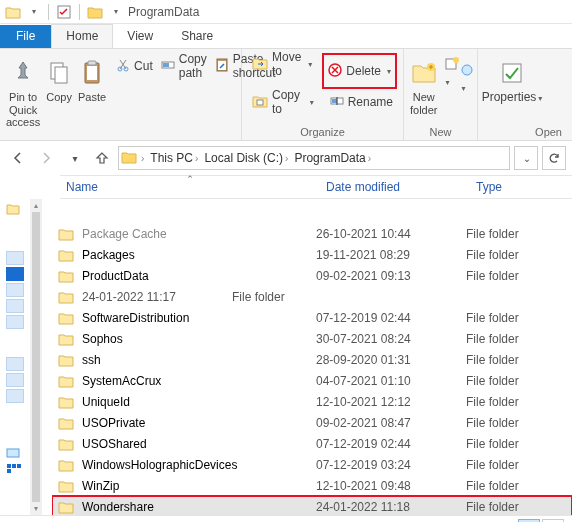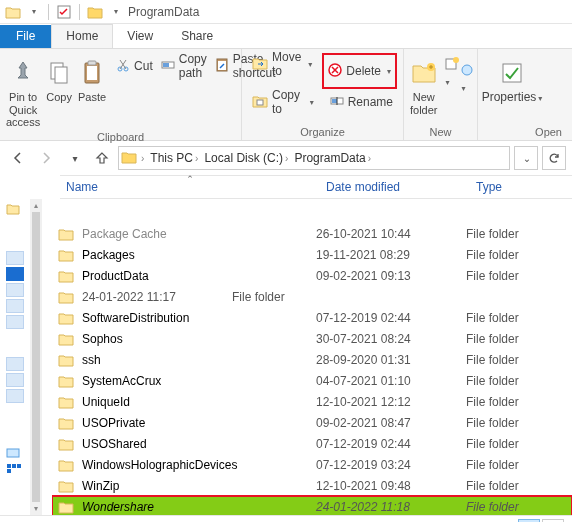--- a/index.html
+++ b/index.html
@@ -47,21 +47,21 @@
 
 .filearea { display: flex; height: 316px; }
 .nav-strip { width: 30px; display: flex; flex-direction: column; align-items: center; padding-top: 4px; gap: 2px; }
 .nav-strip .pip { width: 18px; height: 14px; background: #d9e8f8; border: 1px solid #bcd3ef; }
 .nav-strip .pip.plain { background: transparent; border: none; }
 .innerscroll { width: 12px; background: #f0f0f0; margin-right: 10px; display: flex; flex-direction: column; align-items: center; justify-content: space-between; padding: 2px 0; }
 .innerscroll .thumb { width: 8px; flex: 1; background: #cfcfcf; margin: 2px 0; }
 .filelist { flex: 1; overflow: hidden; }
 .row { display: flex; align-items: center; height: 21px; padding-left: 6px; }
 .row.dim { color: #888; margin-top: 24px; }
-.row.selected { background: #84cc16; font-style: italic; }
+.row.selected { background: #e5e5e5; }
 .row.selected.red-box { outline: 2px solid #e81123; outline-offset: -1px; }
 .row .ficon { width: 18px; height: 16px; margin-right: 6px; display: flex; align-items: center; }
 .row .fname { width: 234px; white-space: nowrap; overflow: hidden; }
 .row .fdate { width: 150px; color: #555; }
 .row .ftype { width: 100px; color: #555; }
 
 .statusbar { height: 24px; border-top: 1px solid #e5e5e5; display: flex; align-items: center; padding: 0 8px; gap: 16px; color: #2a5db0; }
 .statusbar .spacer { flex: 1; }
 .view-toggle { display: flex; gap: 2px; }
 .view-toggle .vt { width: 22px; height: 18px; border: 1px solid #ccc; display: flex; align-items: center; justify-content: center; }
@@ -161,21 +161,20 @@
         <div class="small-btn">
           <span><svg width="14" height="14" viewBox="0 0 14 14">
                 <rect x="2" y="1" width="10" height="12" fill="#c49a6c" stroke="#8a6a45"></rect>
                 <rect x="3" y="3" width="8" height="9" fill="#fff"></rect>
                 <path d="M5 10l4-4" stroke="#1a6dd0" stroke-width="1.5"></path>
               </svg></span>
           <span>Paste shortcut</span>
         </div>
       </div>
     </div>
-    <div class="ribbon-group-label">Clipboard</div>
   </div>
 
   <div class="ribbon-group" style="width:162px">
     <div class="ribbon-group-content" style="flex-direction:column;gap:2px;">
       <div style="display:flex;gap:6px">
         <div class="small-btn">
           <span><svg width="16" height="14" viewBox="0 0 16 14">
                 <path d="M1 3h5l1 1h8v9H1z" fill="#ffe9a6" stroke="#d9b65a"></path>
                 <path d="M6 8h5m0 0l-2-2m2 2l-2 2" stroke="#1a6dd0" fill="none"></path>
               </svg></span>

